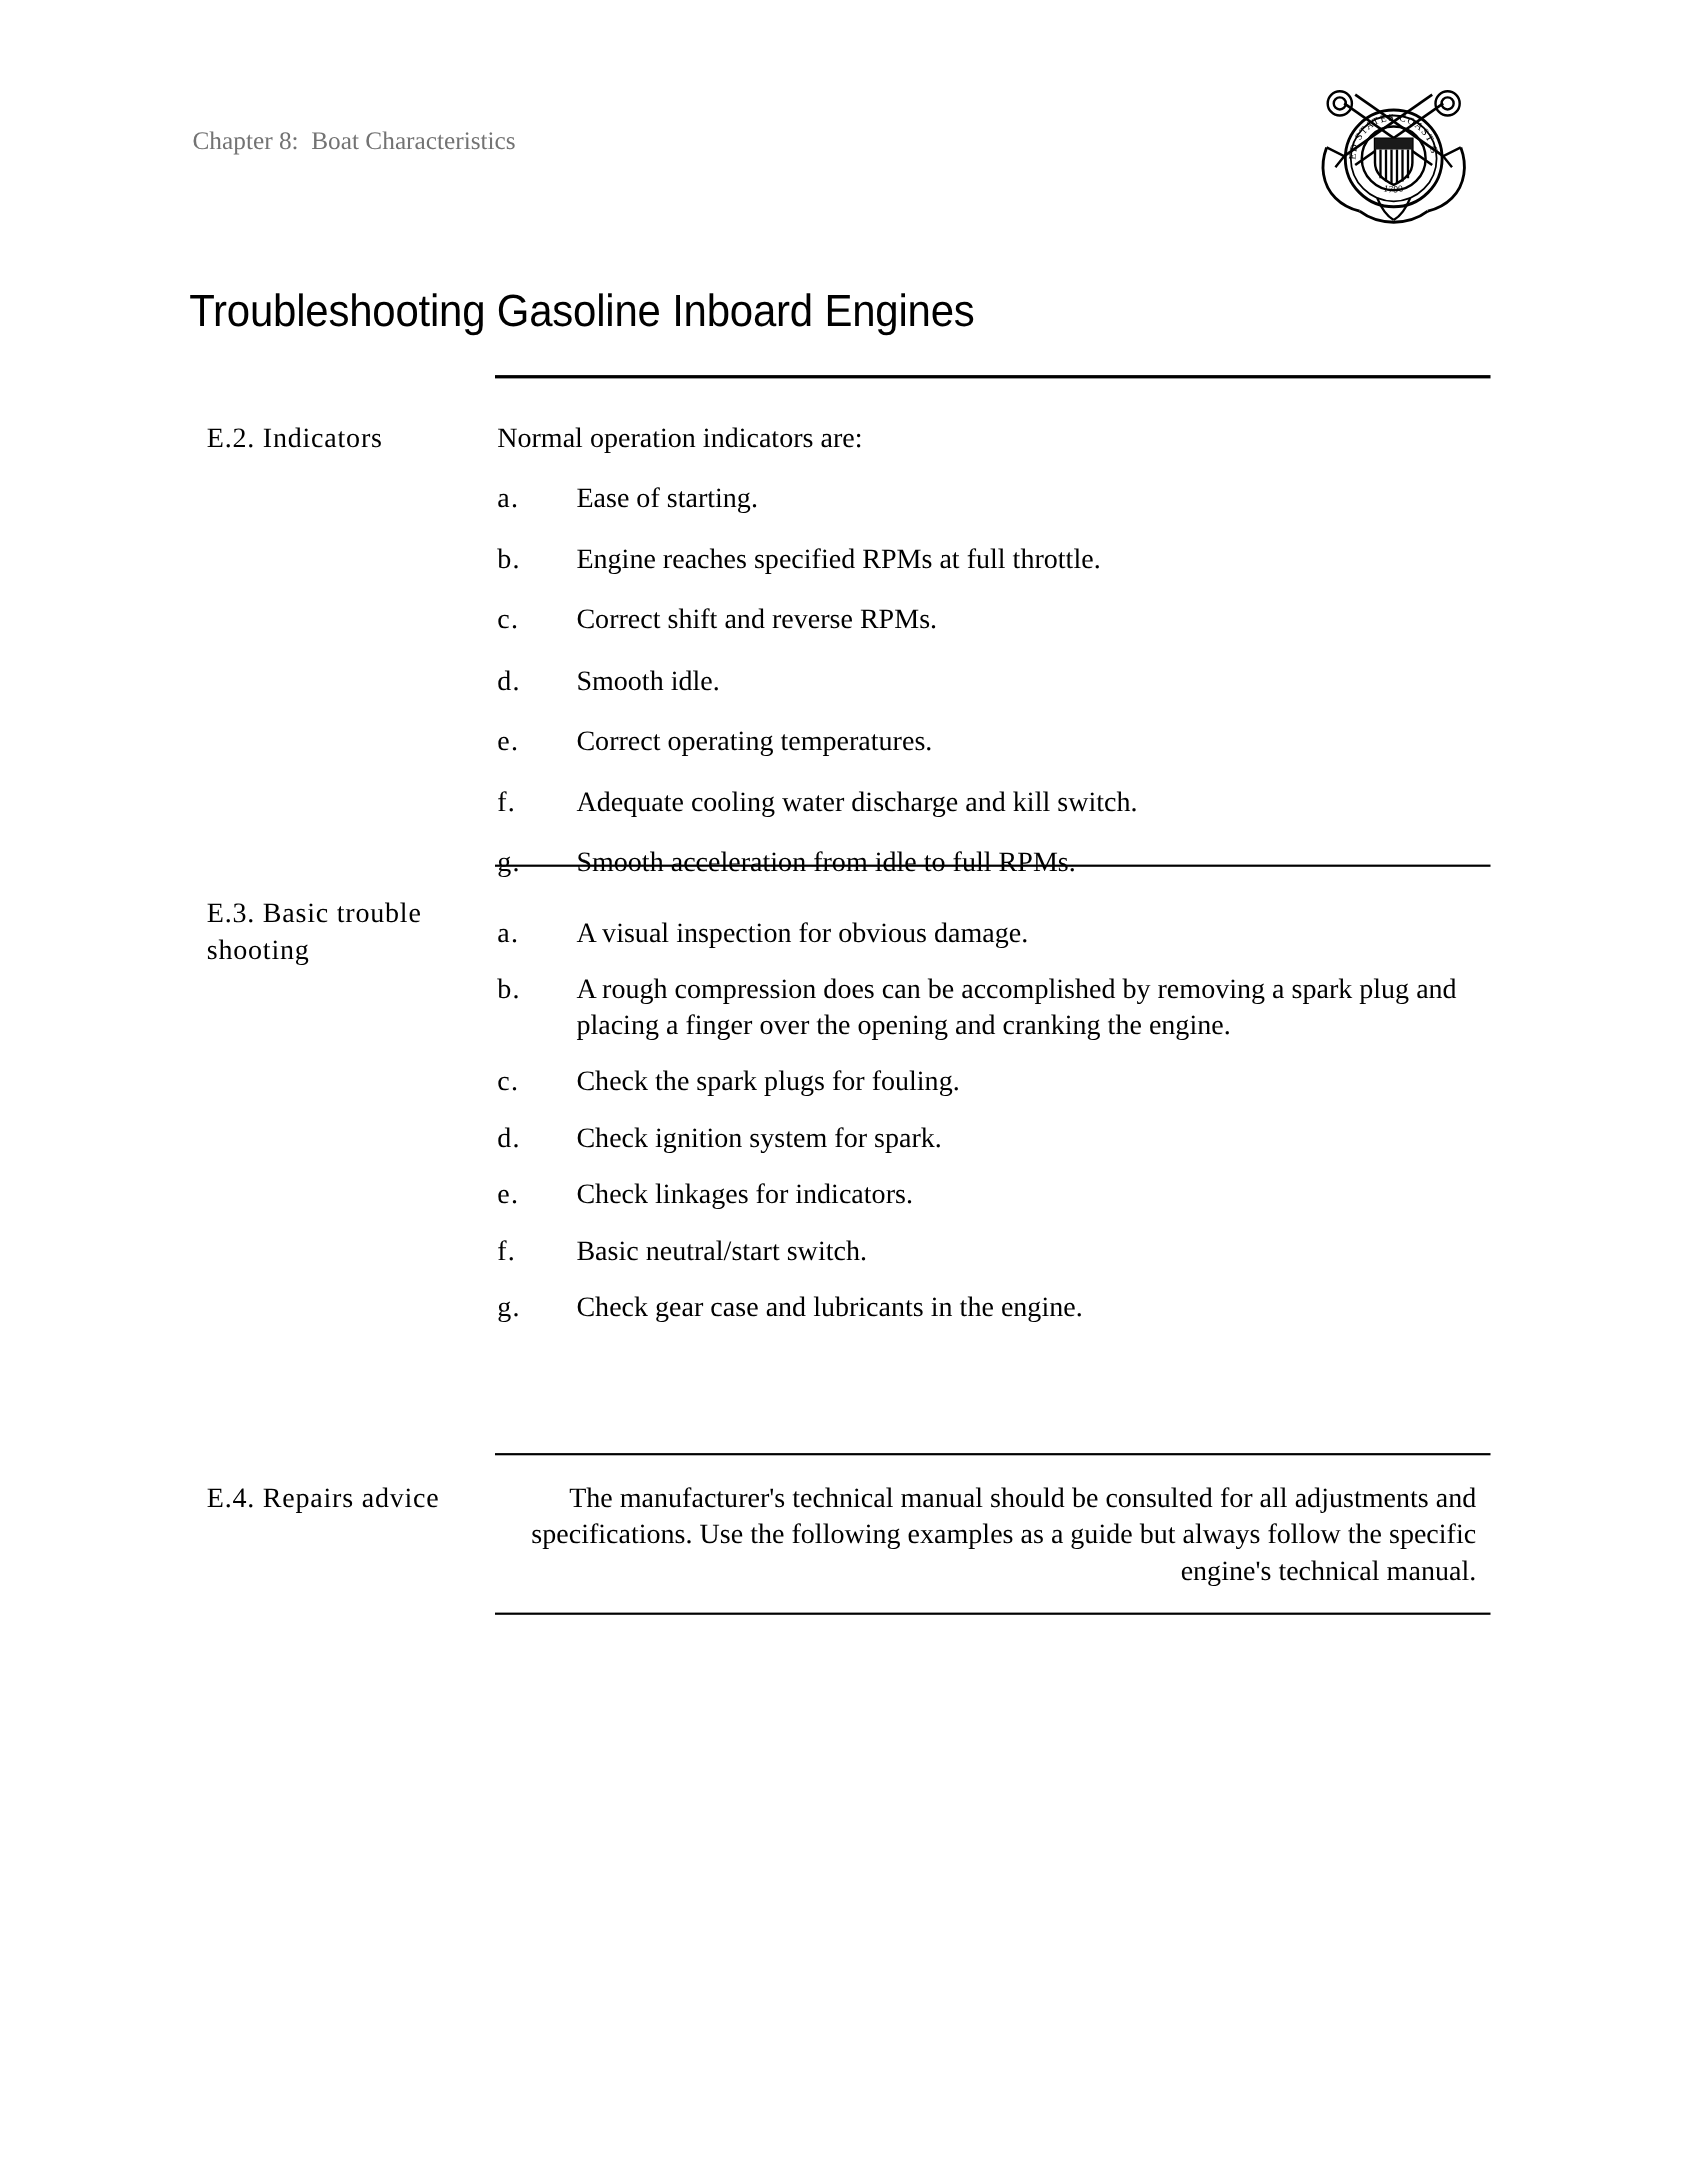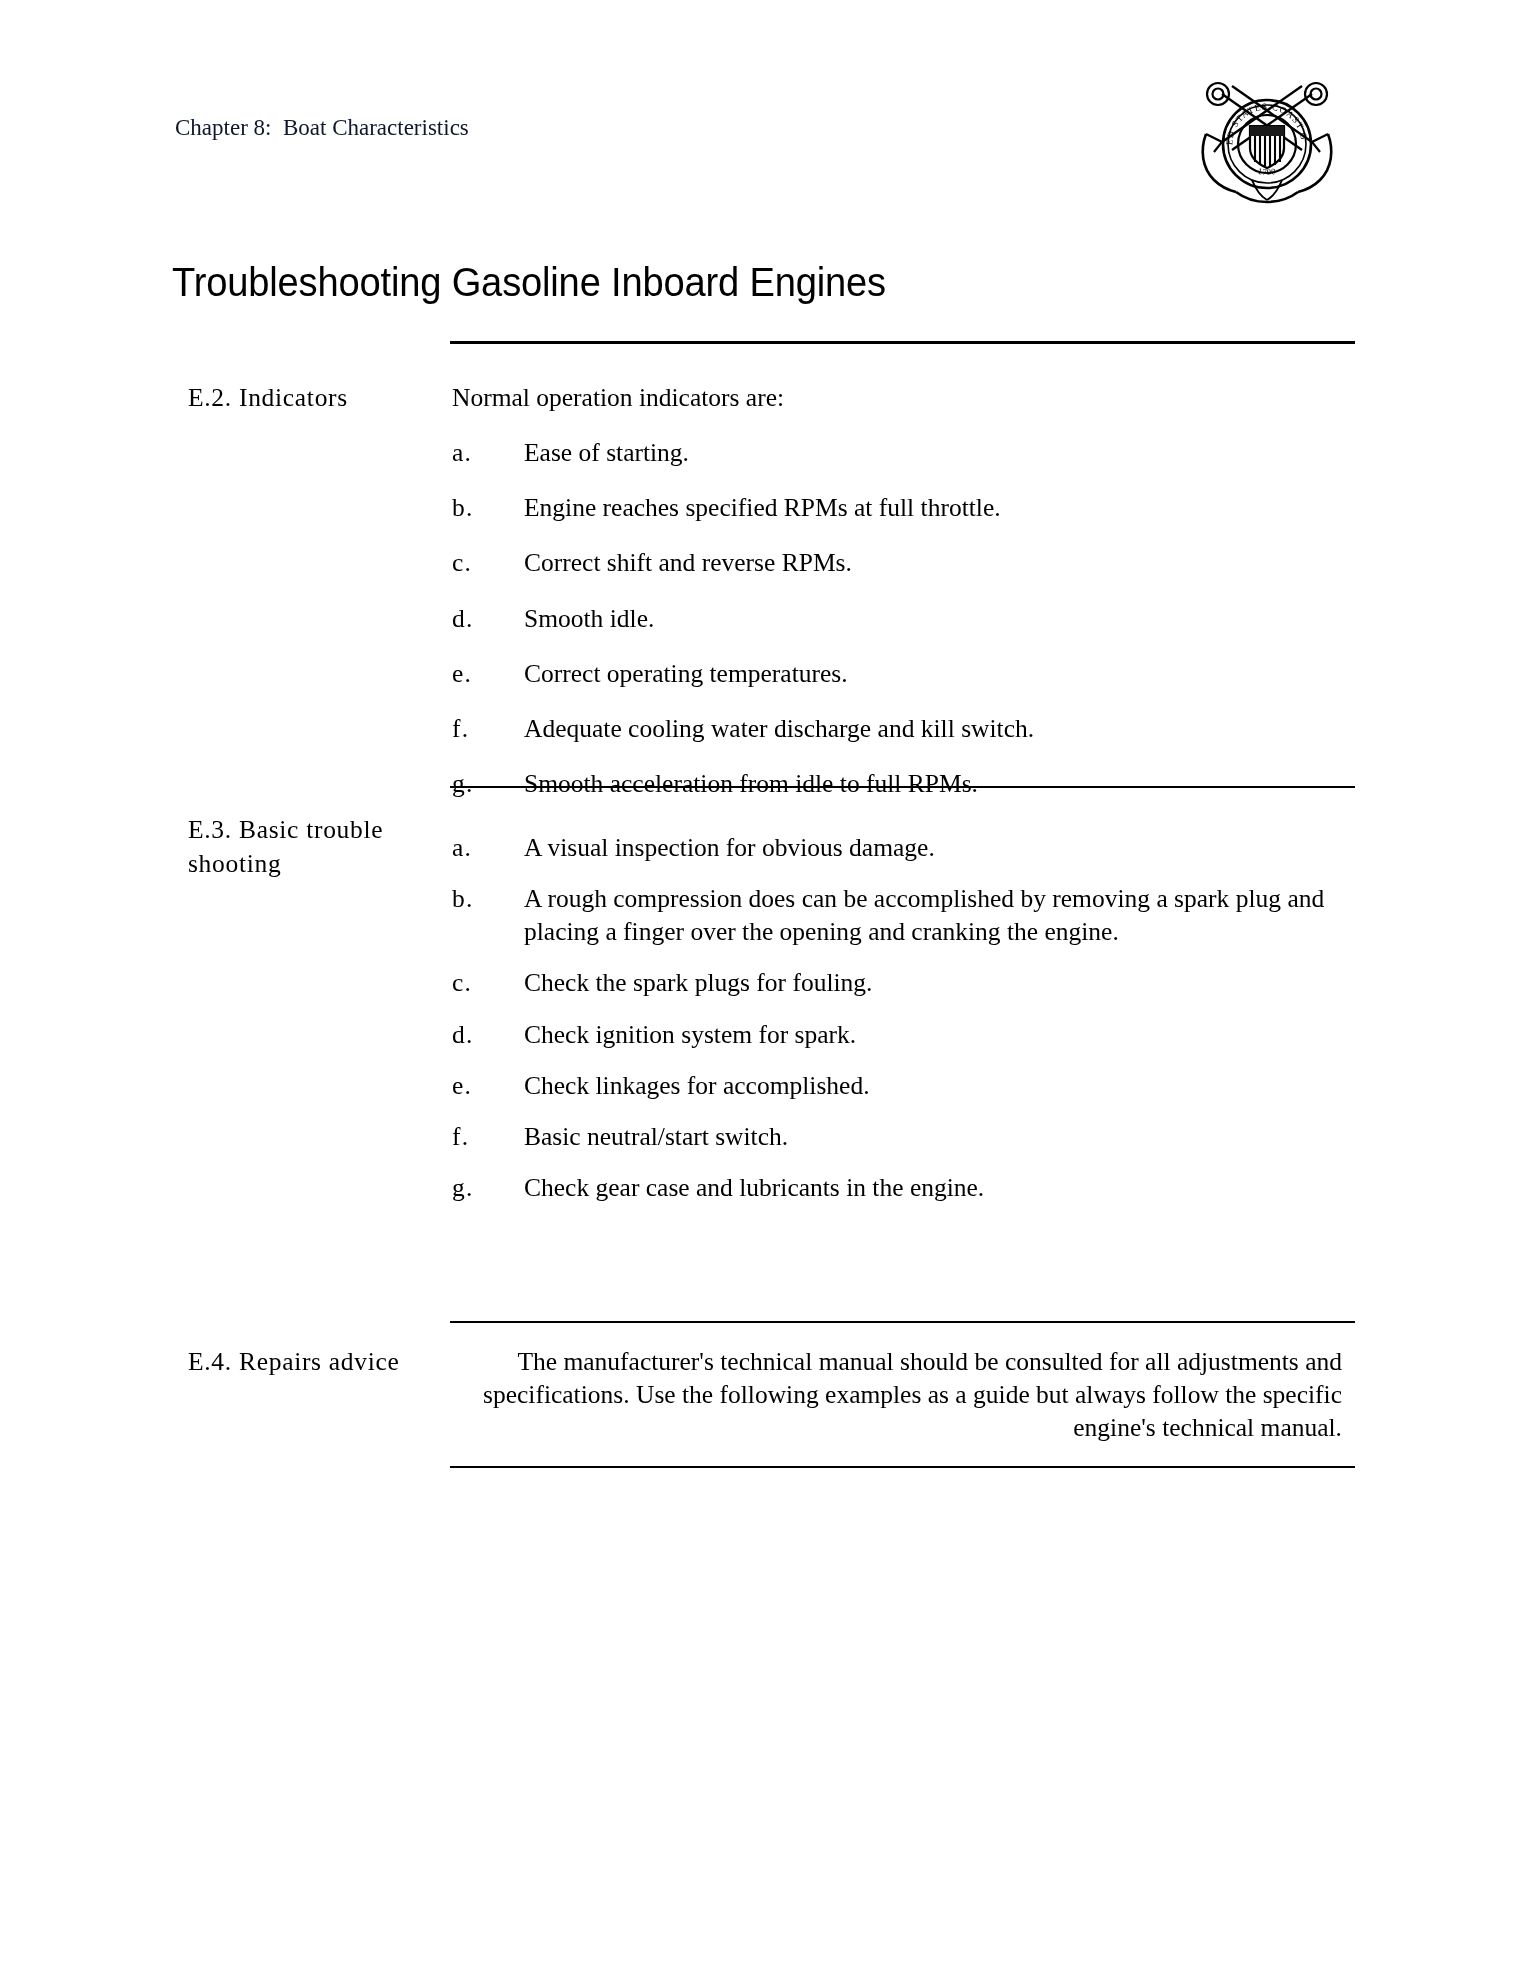--- a/index.html
+++ b/index.html
@@ -19,21 +19,21 @@
   }
 
   
   .running-head {
     position: absolute;
     left: 175px;
     top: 114px;
     font-family: "Liberation Serif", "DejaVu Serif", serif;
     font-size: 23px;
     line-height: 1.25;
-    color: #0f172a;
+    color: #737373;
     white-space: pre;
   }
 
   
   .seal {
     position: absolute;
     left: 1192px;
     top: 72px;
     width: 150px;
     height: 135px;
@@ -247,21 +247,21 @@
       <li>
         <span class="marker">c.</span>
         <span class="itemtext">Check the spark plugs for fouling.</span>
       </li>
       <li>
         <span class="marker">d.</span>
         <span class="itemtext">Check ignition system for spark.</span>
       </li>
       <li>
         <span class="marker">e.</span>
-        <span class="itemtext">Check linkages for accomplished.</span>
+        <span class="itemtext">Check linkages for indicators.</span>
       </li>
       <li>
         <span class="marker">f.</span>
         <span class="itemtext">Basic neutral/start switch.</span>
       </li>
       <li>
         <span class="marker">g.</span>
         <span class="itemtext">Check gear case and lubricants in the engine.</span>
       </li>
     </ol>

